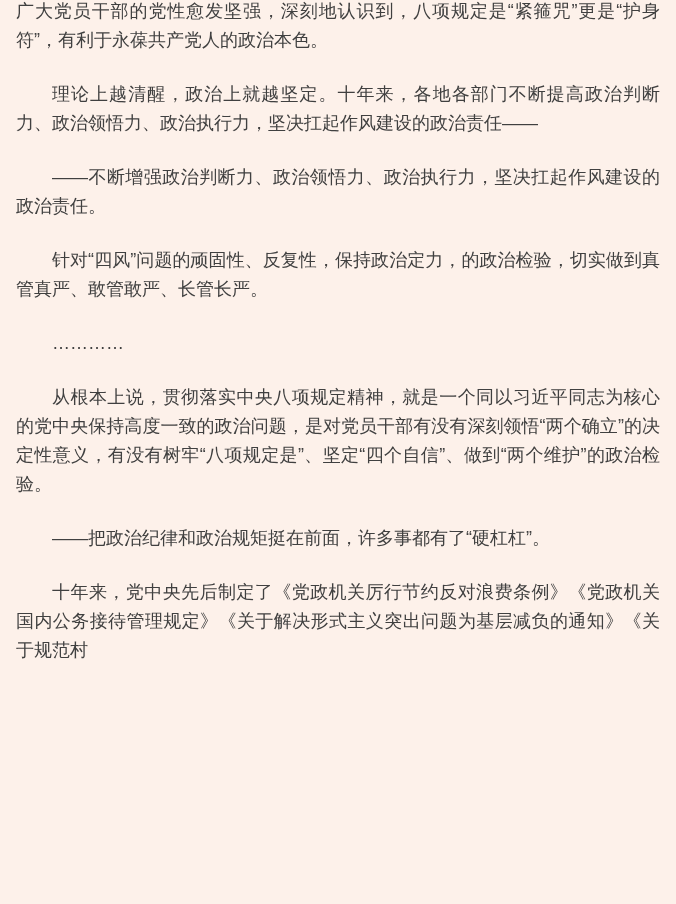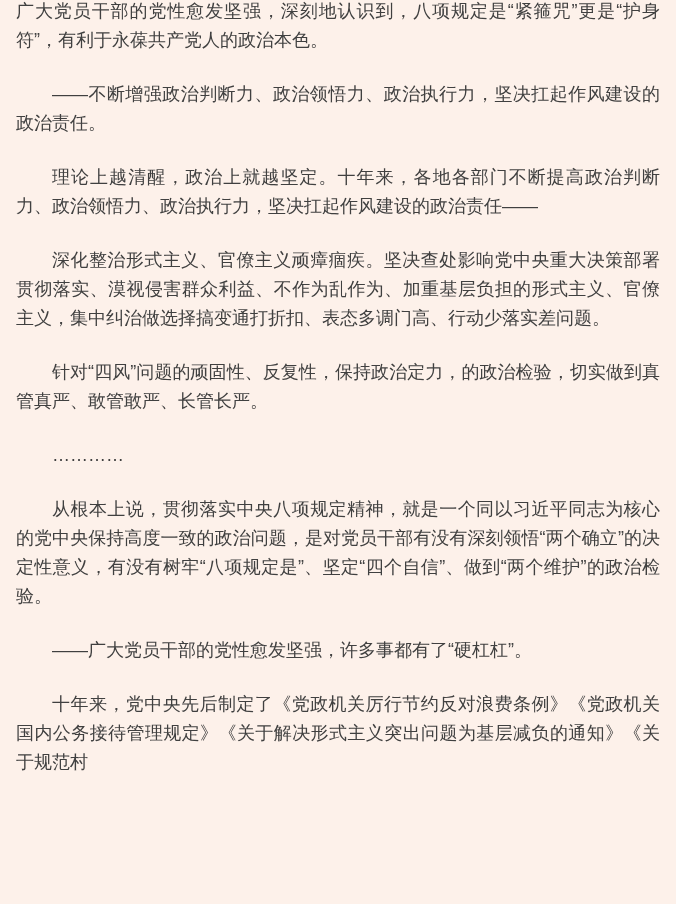--- a/index.html
+++ b/index.html
@@ -29,21 +29,20 @@
     text-indent: 2em;
   }
   .article p:first-child { margin-top: 0; }
   .article p.no-indent { text-indent: 0; }
 </style>
 </head>
 <body>
 
 <div class="article">
   <p class="no-indent">广大党员干部的党性愈发坚强，深刻地认识到，八项规定是“紧箍咒”更是“护身符”，有利于永葆共产党人的政治本色。</p>
+  <p>理论上越清醒，政治上就越坚定。十年来，各地各部门不断提高政治判断力、政治领悟力、政治执行力，坚决扛起作风建设的政治责任——</p>
   <p>——不断增强政治判断力、政治领悟力、政治执行力，坚决扛起作风建设的政治责任。</p>
-  <p>理论上越清醒，政治上就越坚定。十年来，各地各部门不断提高政治判断力、政治领悟力、政治执行力，坚决扛起作风建设的政治责任——</p>
-  <p>深化整治形式主义、官僚主义顽瘴痼疾。坚决查处影响党中央重大决策部署贯彻落实、漠视侵害群众利益、不作为乱作为、加重基层负担的形式主义、官僚主义，集中纠治做选择搞变通打折扣、表态多调门高、行动少落实差问题。</p>
   <p>针对“四风”问题的顽固性、反复性，保持政治定力，的政治检验，切实做到真管真严、敢管敢严、长管长严。</p>
   <p>…………</p>
   <p>从根本上说，贯彻落实中央八项规定精神，就是一个同以习近平同志为核心的党中央保持高度一致的政治问题，是对党员干部有没有深刻领悟“两个确立”的决定性意义，有没有树牢“八项规定是”、坚定“四个自信”、做到“两个维护”的政治检验。</p>
-  <p>——广大党员干部的党性愈发坚强，许多事都有了“硬杠杠”。</p>
+  <p>——把政治纪律和政治规矩挺在前面，许多事都有了“硬杠杠”。</p>
   <p>十年来，党中央先后制定了《党政机关厉行节约反对浪费条例》《党政机关国内公务接待管理规定》《关于解决形式主义突出问题为基层减负的通知》《关于规范村</p>
 </div>
 
 </body></html>

